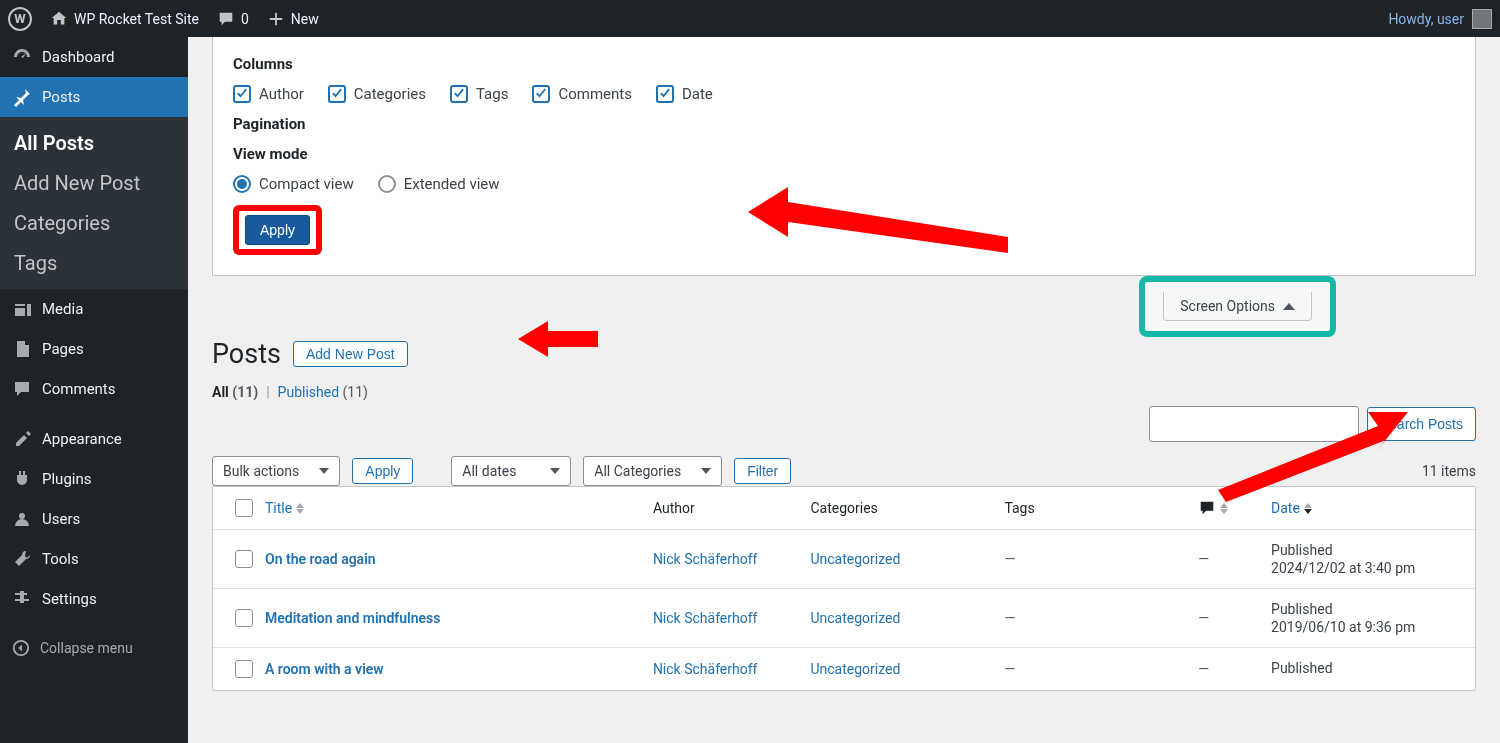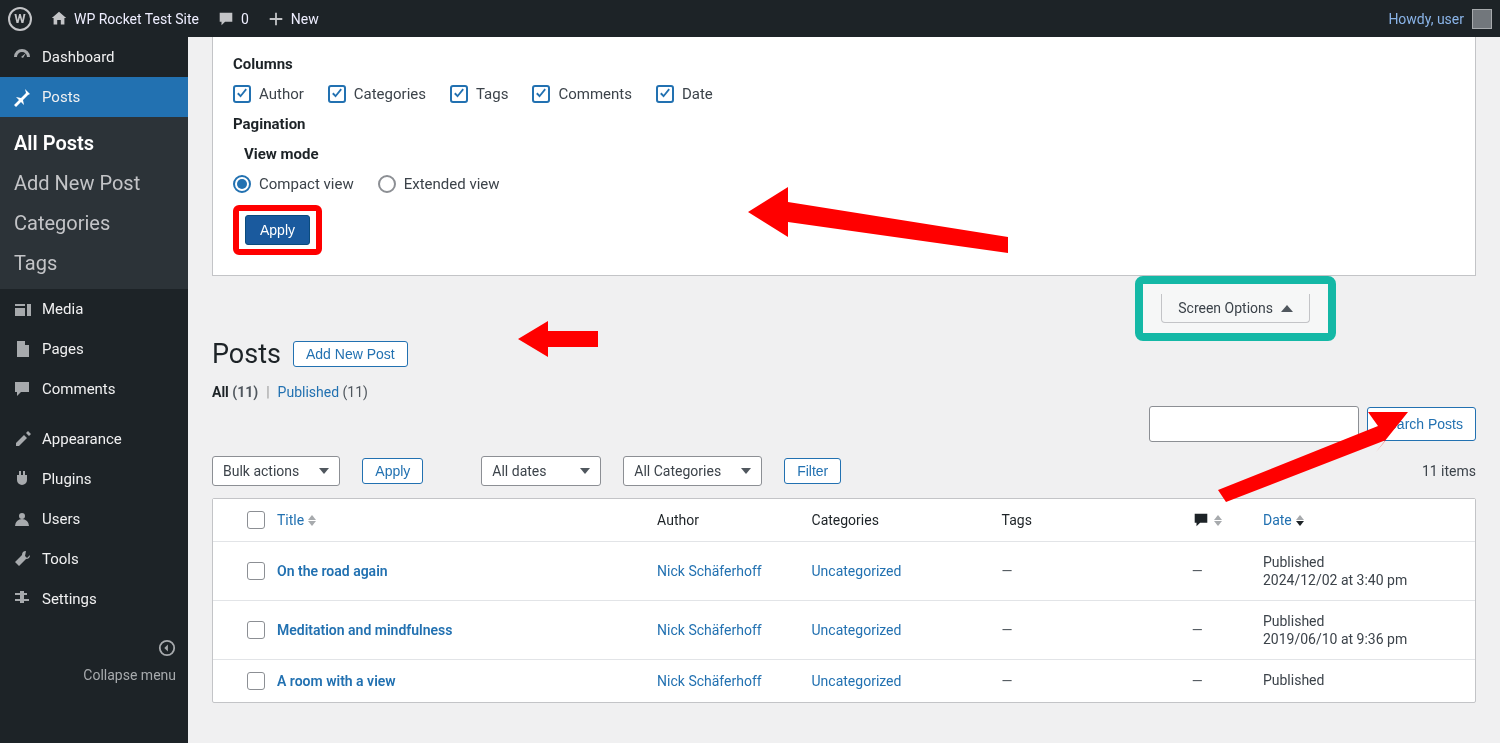--- a/index.html
+++ b/index.html
@@ -20,21 +20,21 @@
 .sidebar { width: 188px; background:#1d2327; color:#fff; flex-shrink:0; }
 .sidebar .mitem { display:flex; align-items:center; gap:10px; padding:10px 12px; color:#f0f0f1; font-size:15px; cursor:pointer; }
 .sidebar .mitem svg { width:20px;height:20px;fill:#a7aaad; }
 .sidebar .mitem.current { background:#2271b1; position:relative; }
 .sidebar .mitem.current::after { content:""; position:absolute; right:-8px; top:50%; margin-top:-8px; border:8px solid transparent; border-right-color:#f0f0f1; }
 .sidebar .mitem.current svg{ fill:#fff; }
 .sidebar .sub { background:#2c3338; padding:6px 0; }
 .sidebar .sub a { display:block; padding:8px 14px; color:#c3c4c7; text-decoration:none; font-size:20px; cursor:pointer; }
 .sidebar .sub a.active { color:#fff; font-weight:600; }
 .sidebar .sep { height:10px; }
-.sidebar .collapse{ display:flex; align-items:flex-end; gap:10px; padding:10px 12px; color:#a7aaad; font-size:14px; cursor:pointer;flex-direction:column;}
+.sidebar .collapse{ display:flex; align-items:center; gap:10px; padding:10px 12px; color:#a7aaad; font-size:14px; cursor:pointer;}
 
 .content { flex:1; min-width:0; position:relative; }
 
 
 .screen-meta { background:#fff; border:1px solid #c3c4c7; border-top:none; margin:0 24px 0 24px; padding:18px 20px 20px; font-size:14px; }
 .screen-meta h5 { font-size:15px; font-weight:700; margin-bottom:12px; color:#1d2327; }
 .cols-row { display:flex; flex-wrap:wrap; gap:24px; margin-bottom:12px; }
 .cols-row label { display:flex; align-items:center; gap:8px; font-size:15px; }
 .cb { width:18px;height:18px;border:2px solid #2271b1;border-radius:3px;display:inline-flex;align-items:center;justify-content:center;cursor:pointer;background:#fff; }
 .cb svg{ width:14px;height:14px;fill:#2271b1; }
@@ -44,21 +44,21 @@
 .pagination-row{ display:flex; align-items:center; gap:10px; font-size:15px; }
 .num-input{ border:1px solid #8c8f94; border-radius:3px; padding:2px 6px; width:60px; font-size:14px; display:flex; align-items:center; justify-content:space-between;}
 .num-input .spin{ display:flex;flex-direction:column; }
 .num-input .spin span{ width:10px;height:6px;font-size:8px;line-height:6px;color:#666;cursor:pointer;}
 .btn-primary{ background:#1a5a9e;color:#fff;border:1px solid #0a4b7d;border-radius:3px;padding:6px 14px;font-size:14px;cursor:pointer; }
 .btn-secondary{ background:#fff;color:#2271b1;border:1px solid #2271b1;border-radius:3px;padding:4px 12px;font-size:14px;cursor:pointer; }
 
 
 .red-box-1{ border:6px solid red; border-radius:6px; padding:6px 10px; display:inline-flex; }
 .red-box-2{ border:6px solid red; border-radius:6px; padding:4px 6px; display:inline-block; }
-.red-box-3{ border:8px solid #14b8a6; border-radius:8px; padding:10px 18px; background:#f6f7f7; float:right; margin-right:80px; }
+.red-box-3{ border:6px solid #14b8a6; border-radius:8px; padding:10px 18px; background:#f6f7f7; float:right; margin-right:80px; }
 
 
 .arrow1{ position:absolute; top:140px; left:560px; width:260px; height:80px; pointer-events:none; }
 .arrow2{ position:absolute; top:282px; left:330px; width:80px; height:40px; pointer-events:none; }
 .arrow3{ position:absolute; top:375px; left:1030px; width:190px; height:90px; pointer-events:none; }
 
 
 .screen-tab-wrap{ margin:0 24px; height:48px; position:relative; }
 .screen-tab{ position:absolute; right:60px; top:0; }
 .screen-tab-btn{ background:#f6f7f7;border:1px solid #c3c4c7;border-top:none;border-radius:0 0 4px 4px;padding:6px 16px;font-size:14px;cursor:pointer; display:flex;align-items:center;gap:8px; }
@@ -70,28 +70,28 @@
 .subsub{ padding:14px 24px 0; font-size:14px; display:flex; align-items:center; gap:8px; }
 .subsub .all{ color:#1d2327; font-weight:700; }
 .subsub .cnt{ color:#50575e; }
 .subsub .sep{ color:#999; }
 .subsub a{ color:#2271b1; text-decoration:none; cursor:pointer; }
 
 
 .search-row{ display:flex; align-items:center; padding:6px 24px 14px; gap:8px;}
 .search-row .sp{ flex:1; }
 .search-input{ width:210px; height:36px; border:1px solid #8c8f94; border-radius:3px; padding:0 8px; }
-.filter-row{ display:flex; align-items:center; padding:0 24px 12px; gap:22px; font-size:14px; }
+.filter-row{ display:flex; align-items:center; padding:0 24px 0; gap:12px; font-size:14px; }
 .select{ background:#fff;border:1px solid #8c8f94;border-radius:3px;padding:6px 10px;display:flex;align-items:center;gap:20px;cursor:pointer; min-width:120px; justify-content:space-between;}
 .chev{ width:0;height:0;border-left:5px solid transparent;border-right:5px solid transparent;border-top:6px solid #50575e;}
 .filter-row .right{ margin-left:auto; font-size:14px; color:#3c434a; }
 
 
 .table{ margin:0 24px; background:#fff; border:1px solid #c3c4c7; border-radius:2px; font-size:14px; }
-.thead,.trow{ display:grid; grid-template-columns:42px 3.2fr 1.3fr 1.6fr 1.6fr 0.6fr 1.6fr; align-items:center; padding:12px 22px; border-top:1px solid #e2e4e7; }
+.thead,.trow{ display:grid; grid-template-columns:42px 3.2fr 1.3fr 1.6fr 1.6fr 0.6fr 1.6fr; align-items:center; padding:12px 10px; border-top:1px solid #e2e4e7; }
 .thead{ border-top:none; background:#fff; font-weight:400; }
 .thead .th{ color:#2271b1; cursor:pointer; display:flex; gap:4px; align-items:center;}
 .thead .th.plain{ color:#1d2327; cursor:default;}
 .trow .title{ color:#2271b1; font-weight:600; cursor:pointer;}
 .trow a{ color:#2271b1; text-decoration:none; cursor:pointer;}
 .cell-check{ display:flex; justify-content:center; }
 .row-cb{ width:18px;height:18px;border:1px solid #8c8f94;border-radius:3px;cursor:pointer;background:#fff;}
 .dash{ color:#50575e; }
 .comment-icon{ width:18px;height:18px;fill:#1d2327; }
 .sort-ic{ display:inline-flex;flex-direction:column;gap:1px;}
@@ -256,21 +256,21 @@
               <svg viewBox="0 0 20 20">
                 <path d="M3 10l5 5L17 4l-2-2-7 9-3-3z"></path>
               </svg>
             </span>
             <span>Date</span>
           </label>
       </div>
 
       <h5>Pagination</h5>
 
-      <h5 style="margin-top:12px;margin-left:11px;">View mode</h5>
+      <h5 style="margin-top:12px;">View mode</h5>
       <div class="cols-row">
         <label>
             <span class="radio on"></span>
             <span>Compact view</span>
           </label>
         <label>
             <span class="radio"></span>
             <span>Extended view</span>
           </label>
       </div>

